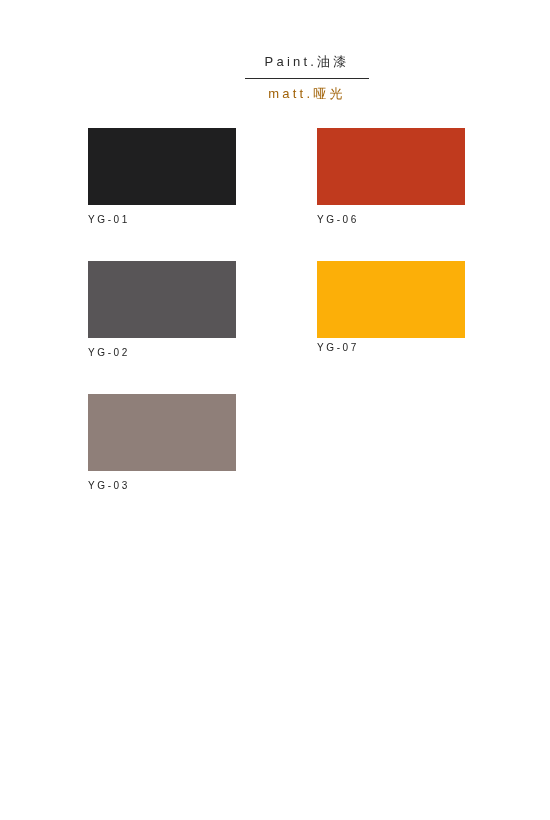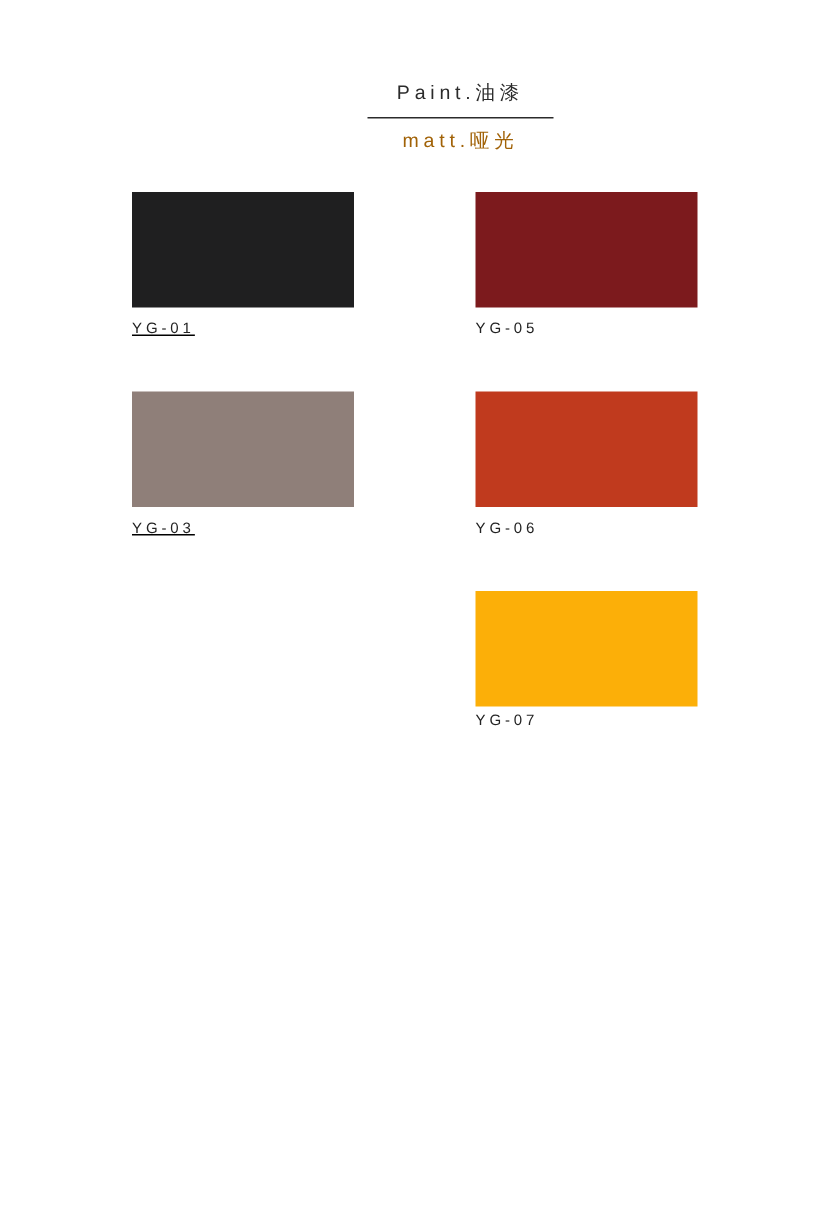--- a/index.html
+++ b/index.html
@@ -54,21 +54,21 @@
     top: 128px;
     left: 0;
     width: 550px;
     height: 480px;
   }
   .swatch-column {
     position: absolute;
     top: 0;
     width: 148px;
   }
-  .column-left  { left: 88px; text-decoration: underline; }
+  .column-left  { left: 88px; }
   .column-right { left: 317px; }
 
   .swatch-cell {
     position: relative;
     margin-bottom: 35px;
   }
   .swatch-chip {
     width: 148px;
     height: 77px;
     display: block;
@@ -98,35 +98,35 @@
 
 <div class="swatch-grid">
 
   <div class="swatch-column column-left">
 
     <div class="swatch-cell">
       <div class="swatch-chip" style="background-color: rgb(31, 31, 32);"></div>
       <div class="swatch-label">YG-01</div>
     </div>
 
+    <div class="swatch-cell">
+      <div class="swatch-chip" style="background-color: rgb(88, 85, 87);"></div>
+      <div class="swatch-label">YG-02</div>
+    </div>
 
     <div class="swatch-cell">
       <div class="swatch-chip" style="background-color: rgb(143, 127, 121);"></div>
       <div class="swatch-label">YG-03</div>
     </div>
 
 
   </div>
 
   <div class="swatch-column column-right">
 
-    <div class="swatch-cell">
-      <div class="swatch-chip" style="background-color: rgb(124, 26, 29);"></div>
-      <div class="swatch-label">YG-05</div>
-    </div>
 
     <div class="swatch-cell">
       <div class="swatch-chip" style="background-color: rgb(192, 58, 30);"></div>
       <div class="swatch-label">YG-06</div>
     </div>
 
     <div class="swatch-cell label-drop">
       <div class="swatch-chip" style="background-color: rgb(252, 175, 8);"></div>
       <div class="swatch-label">YG-07</div>
     </div>

